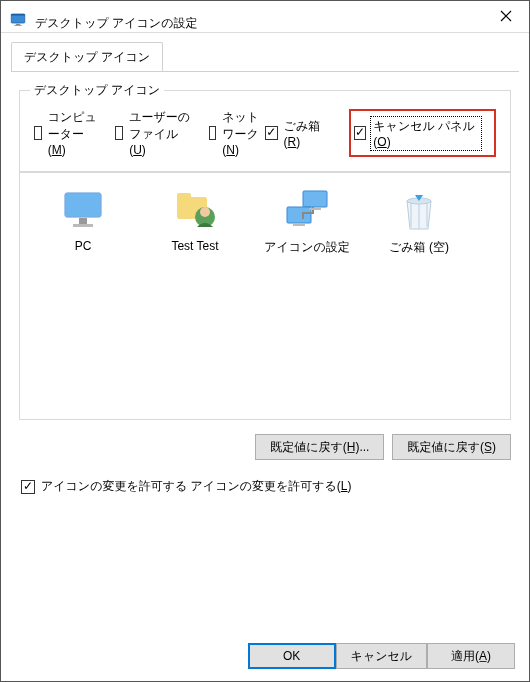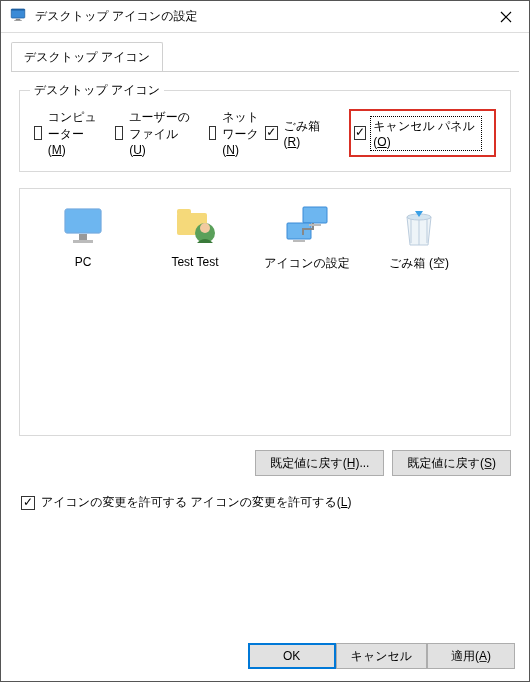--- a/index.html
+++ b/index.html
@@ -1,34 +1,34 @@
 <!DOCTYPE html>
 <html><head>
   <meta charset="utf-8">
   <style>
     *{box-sizing:border-box;margin:0;padding:0;font-family:'Meiryo','Yu Gothic UI',sans-serif;font-size:12px;color:#000}
     body{background:#fff;width:530px;height:682px;border:1px solid #555;position:relative;overflow:hidden}
-    .titlebar{height:32px;display:flex;align-items:center;padding:0 0 0 8px;border-bottom:1px solid #ddd}
+    .titlebar{height:32px;display:flex;align-items:flex-end;padding:0 0 0 8px;border-bottom:1px solid #ddd}
     .titlebar .title{margin-left:8px;flex:1}
     .close{width:46px;height:32px;display:flex;align-items:center;justify-content:center;cursor:pointer}
     .tabframe{margin:10px 10px 0 10px;height:28px;display:flex;align-items:flex-end}
     .tab{border:1px solid #d0d0d0;border-bottom:none;background:#fff;padding:6px 12px 5px 12px;position:relative;z-index:2;border-radius:2px 2px 0 0}
     .tabline{height:1px;background:#d0d0d0;margin:0 10px;position:relative;top:0px;z-index:1}
     .pane{padding:0 18px}
     .group{border:1px solid #d9d9d9;margin-top:18px;position:relative;padding:16px 14px 14px 14px}
     .group-title{position:absolute;top:-9px;left:10px;background:#fff;padding:0 4px}
     .chk-row{display:flex}
     .chk-col{flex:1;display:flex;flex-direction:row;gap:18px}
     .chk{display:flex;align-items:center;gap:6px;cursor:pointer}
     .chkbox{width:14px;height:14px;border:1px solid #333;display:inline-flex;align-items:center;justify-content:center}
     .chkbox.checked::after{content:"✓";font-size:12px;line-height:1;position:relative;top:-1px}
     .hl{border:2px solid #d93025;padding:3px 14px 3px 3px;display:inline-flex}
     .focus{outline:1px dotted #000;outline-offset:1px;padding:0 1px}
     .u{text-decoration:underline}
-    .iconbox{border:1px solid #d9d9d9;margin-top:16px;padding:14px 10px;height:248px}
+    .iconbox{border:1px solid #d9d9d9;margin-top:0;padding:14px 10px;height:248px}
     .iconlist{display:flex;flex-wrap:wrap;gap:0 6px}
     .item{width:106px;height:100px;display:flex;flex-direction:column;align-items:center;text-align:center;gap:4px}
     .item svg{width:48px;height:48px}
     .btn{min-width:88px;height:26px;border:1px solid #adadad;background:#e1e1e1;padding:0 14px;display:inline-flex;align-items:center;justify-content:center;cursor:pointer}
     .btn.primary{border:2px solid #0078d7;background:#e1e1e1}
     .btnrow-mid{display:flex;justify-content:flex-end;gap:8px;margin-top:14px}
     .bottomchk{margin:18px 0 0 2px}
     .btnrow-bot{position:absolute;bottom:12px;right:14px;display:flex;}
   </style>
 </head>

